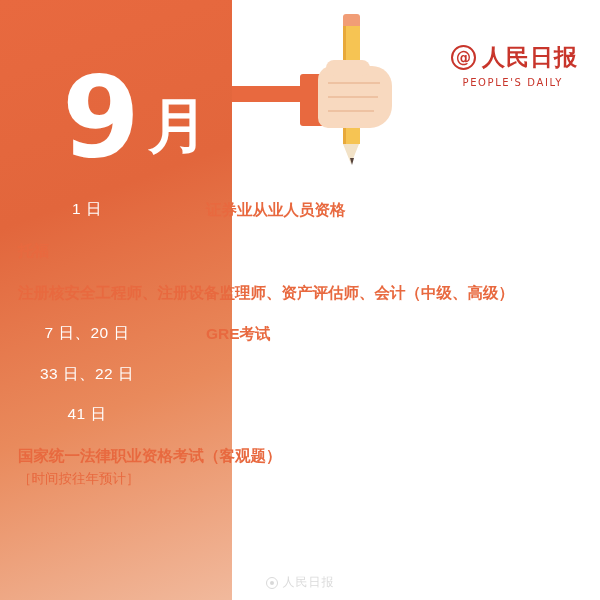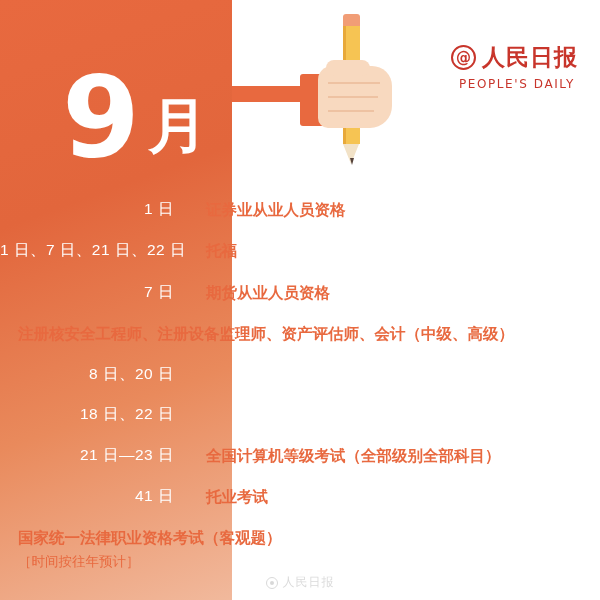--- a/index.html
+++ b/index.html
@@ -135,40 +135,40 @@
     color: #c8352b; font-size: 15px; font-weight: bold;
     display: flex; align-items: center; justify-content: center;
     margin-right: 6px;
     font-family: "DejaVu Sans", sans-serif;
   }
   .logo-cn {
     font-size: 23px; font-weight: bold; color: #c8352b;
     letter-spacing: 1px;
   }
   .logo-en {
-    font-size: 12px; color: #c8352b; letter-spacing: 1.6px;
-    margin-top: 4px; margin-right: 3px;
+    font-size: 10px; color: #c8352b; letter-spacing: 1.6px;
+    margin-top: 4px; margin-right: 15px;
     font-family: "DejaVu Sans", sans-serif;
   }
 
   
   .schedule {
     position: absolute;
     left: 0; top: 198px;
     width: 600px;
   }
   .row {
     display: flex;
     align-items: flex-start;
     margin-bottom: 18px;
   }
   .date {
     width: 188px;
     padding-right: 14px;
-    text-align: right;
+    text-align: center;
     color: #ffffff;
     font-size: 15.5px;
     line-height: 1.45;
     letter-spacing: 0.5px;
     white-space: nowrap;
   }
   .desc {
     flex: 1;
     padding-left: 18px;
     padding-right: 16px;
@@ -246,49 +246,40 @@
   </div>
 
   <div class="schedule">
 
     <div class="row">
       <div class="date">1 日</div>
       <div class="desc">证券业从业人员资格</div>
     </div>
 
     <div class="row">
-      <div class="date">1 日、7 日、21 日、22 日</div>
       <div class="desc">托福</div>
     </div>
 
-    <div class="row">
-      <div class="date">7 日</div>
-      <div class="desc">期货从业人员资格</div>
-    </div>
 
     <div class="row">
       <div class="desc">注册核安全工程师、注册设备监理师、资产评估师、会计（中级、高级）</div>
     </div>
 
     <div class="row">
-      <div class="date">8 日、20 日</div>
-    </div>
-
-    <div class="row">
-      <div class="date">18 日、22 日</div>
-    </div>
-
-    <div class="row">
-      <div class="date">21 日—23 日</div>
-      <div class="desc">全国计算机等级考试（全部级别全部科目）</div>
-    </div>
+      <div class="date">7 日、20 日</div>
+      <div class="desc">GRE考试</div>
+    </div>
+
+    <div class="row">
+      <div class="date">33 日、22 日</div>
+    </div>
+
 
     <div class="row">
       <div class="date">41 日</div>
-      <div class="desc">托业考试</div>
     </div>
 
     <div class="row">
       <div class="desc">
         <span>国家统一法律职业资格考试（客观题）</span>
         <span class="note">［时间按往年预计］</span>
       </div>
     </div>
 
   </div>

